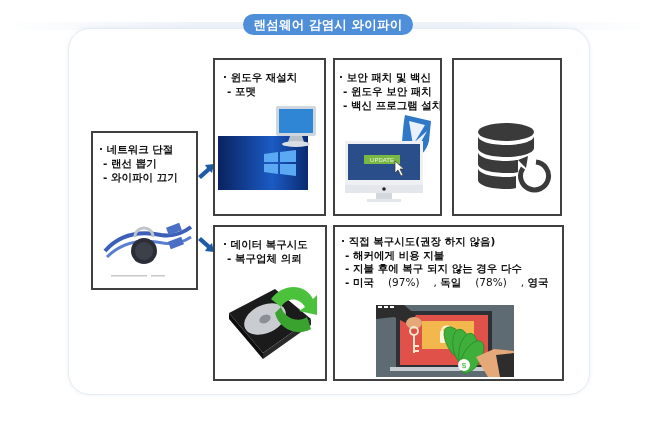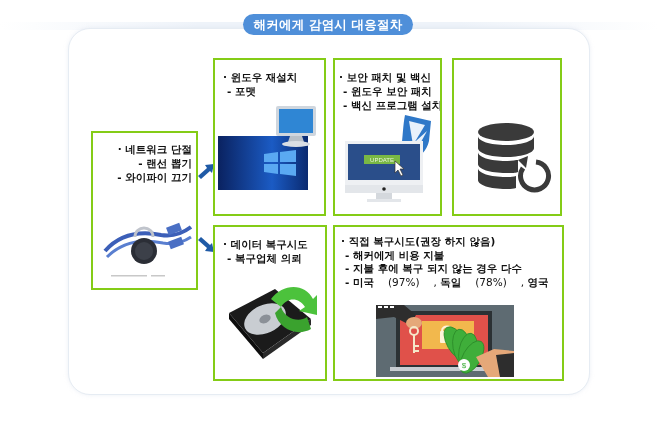--- a/index.html
+++ b/index.html
@@ -16,44 +16,44 @@
     background: linear-gradient(to right, rgba(255,255,255,0), #eef3f9 30%, #eef3f9 70%, rgba(255,255,255,0));
   }
   .title-pill {
     position: absolute; left: 243px; top: 14px; width: 170px; height: 21px;
     background: #4f8fd9; border-radius: 11px; color: #ffffff;
     font-size: 12.5px; font-weight: bold; text-align: center; line-height: 21px;
     letter-spacing: 0.2px;
   }
 
   .box {
-    position: absolute; border: 2px solid #84cc16; background: #ffffff; overflow: hidden;
+    position: absolute; border: 2px solid #404040; background: #ffffff; overflow: hidden;
   }
   .box .txt {
     position: absolute; left: 8px; top: 10px; right: 4px;
     font-size: 10.5px; font-weight: bold; color: #111; line-height: 14px; white-space: nowrap;
   }
   .box .txt .line { display: block; }
   .box .txt .line.sub { padding-left: 4px; }
   .box .txt .line.indent { padding-left: 14px; }
   .pct { font-weight: normal; padding-left: 14px; }
 
   .arrow { position: absolute; }
 
   
   .illus { position: absolute; }
 </style>
 </head>
 <body>
 
 <div class="title-band"></div>
 <div class="panel"></div>
-<div class="title-pill">해커에게 감염시 대응절차</div>
+<div class="title-pill">랜섬웨어 감염시 와이파이</div>
 
-<div class="box" style="left:91px; top:131px; width:107px; height:159px;text-align:right;">
+<div class="box" style="left:91px; top:131px; width:107px; height:159px;">
   <div class="txt" style="left:6px; top:9px;">
     <span class="line">· 네트워크 단절</span>
     <span class="line sub">- 랜선 뽑기</span>
     <span class="line sub">- 와이파이 끄기</span>
   </div>
   <svg class="illus" style="left:8px; top:78px;" width="92" height="70" viewBox="0 0 92 70">
     <path d="M4 40 C20 22, 40 20, 60 24 C72 26, 82 22, 90 16" stroke="#3c5fb8" stroke-width="4" fill="none"></path>
     <path d="M6 46 C22 30, 42 28, 62 32 C74 34, 84 30, 90 26" stroke="#5a7fd0" stroke-width="3" fill="none"></path>
     <rect x="66" y="14" width="14" height="8" fill="#4a6fc4" transform="rotate(-20 73 18)"></rect>
     <rect x="68" y="28" width="14" height="8" fill="#4a6fc4" transform="rotate(-20 75 32)"></rect>

